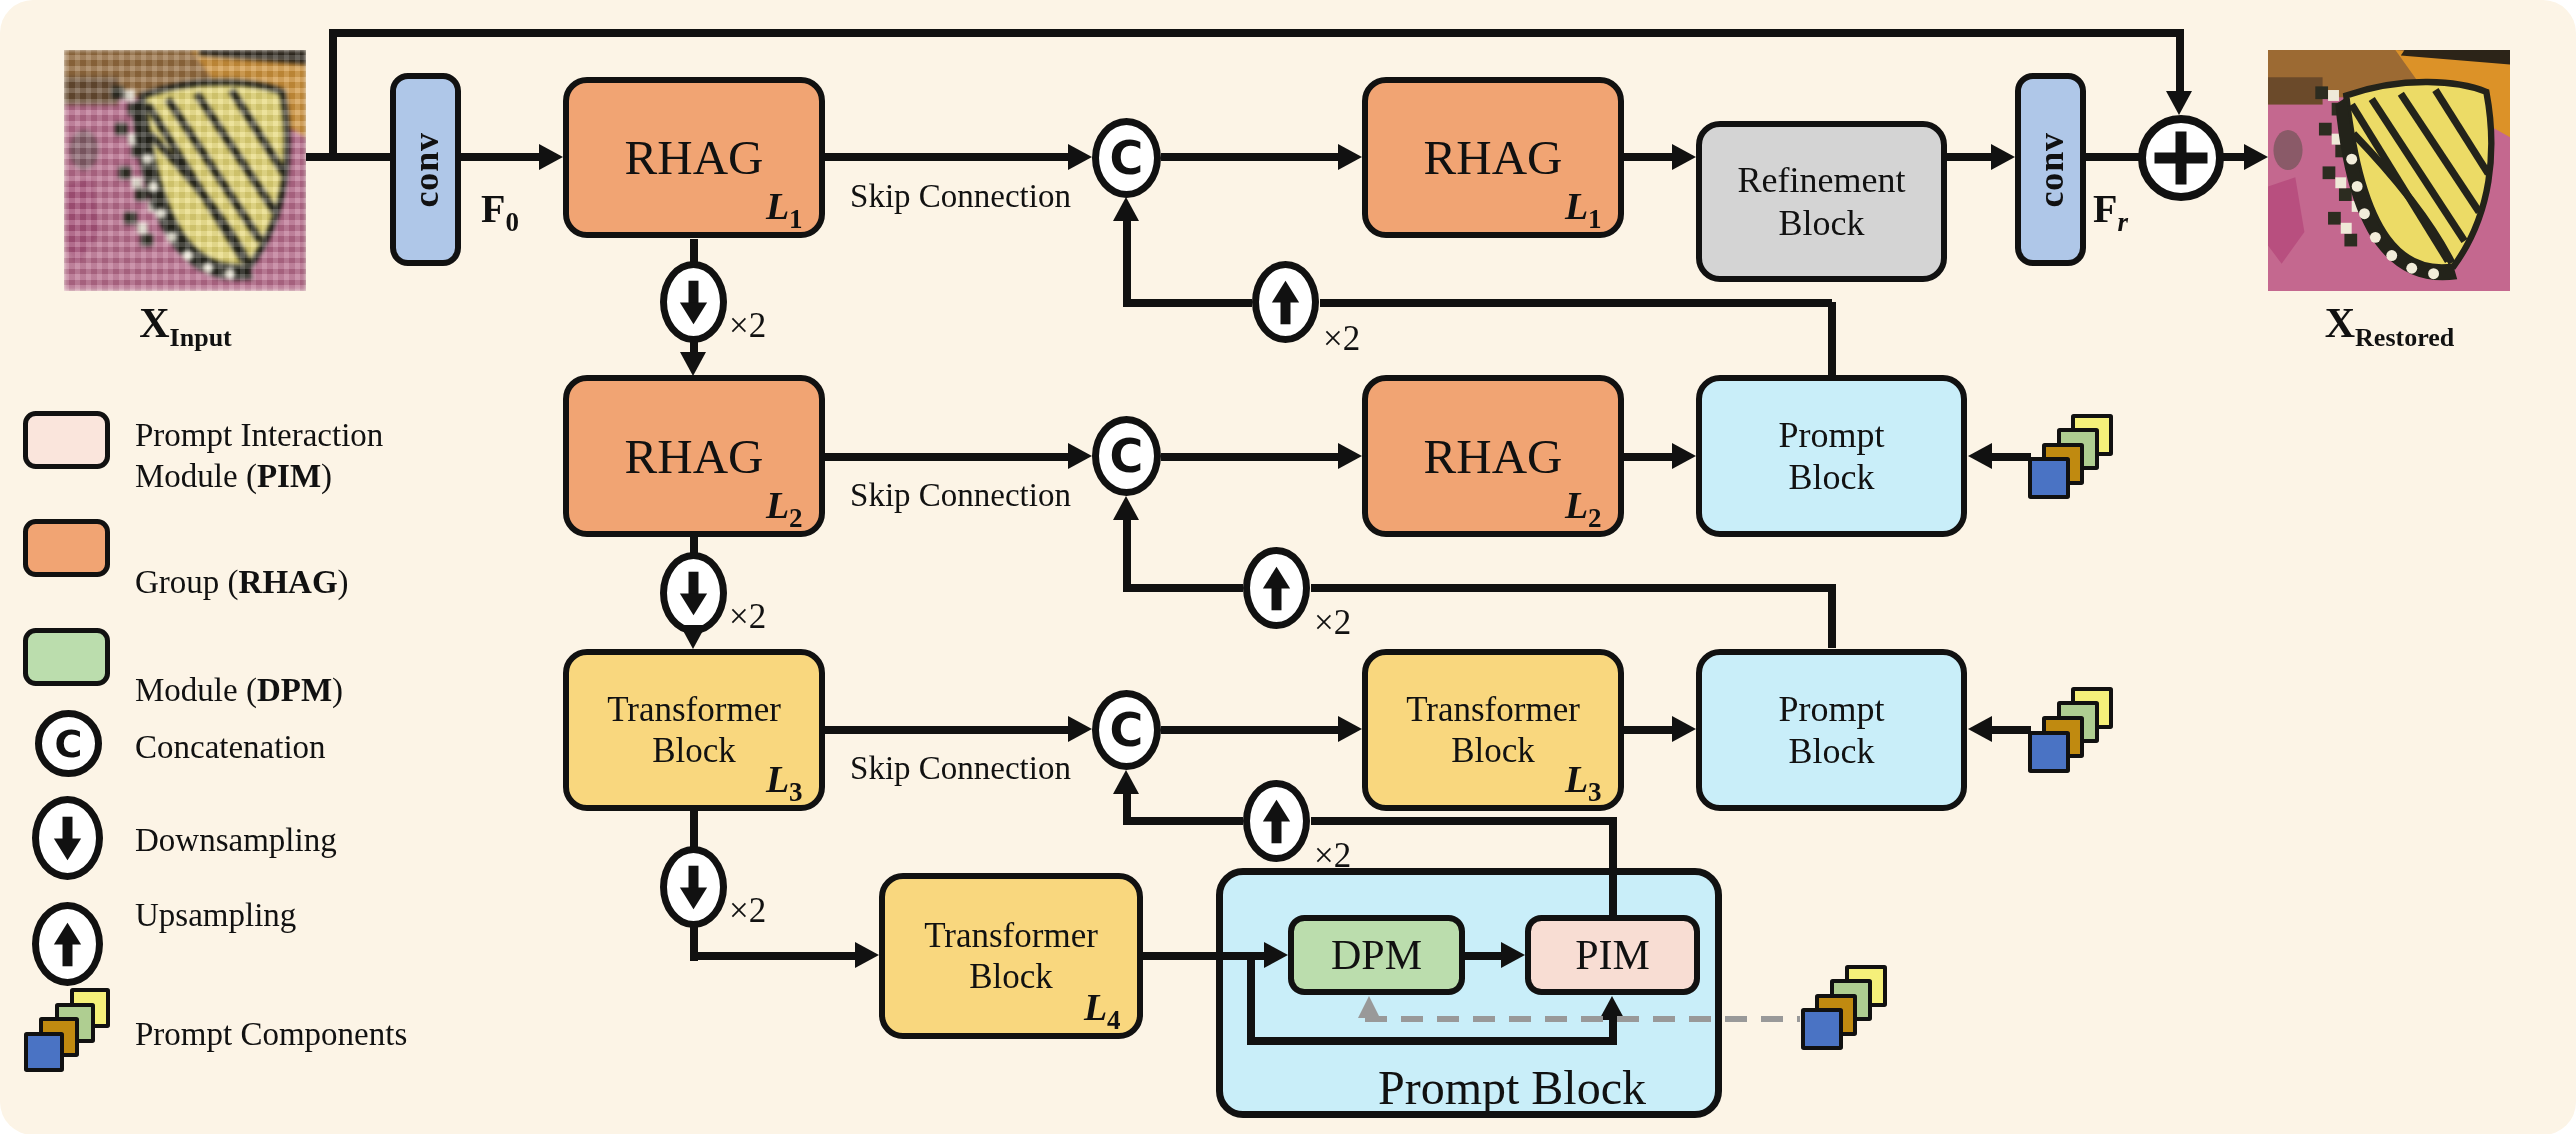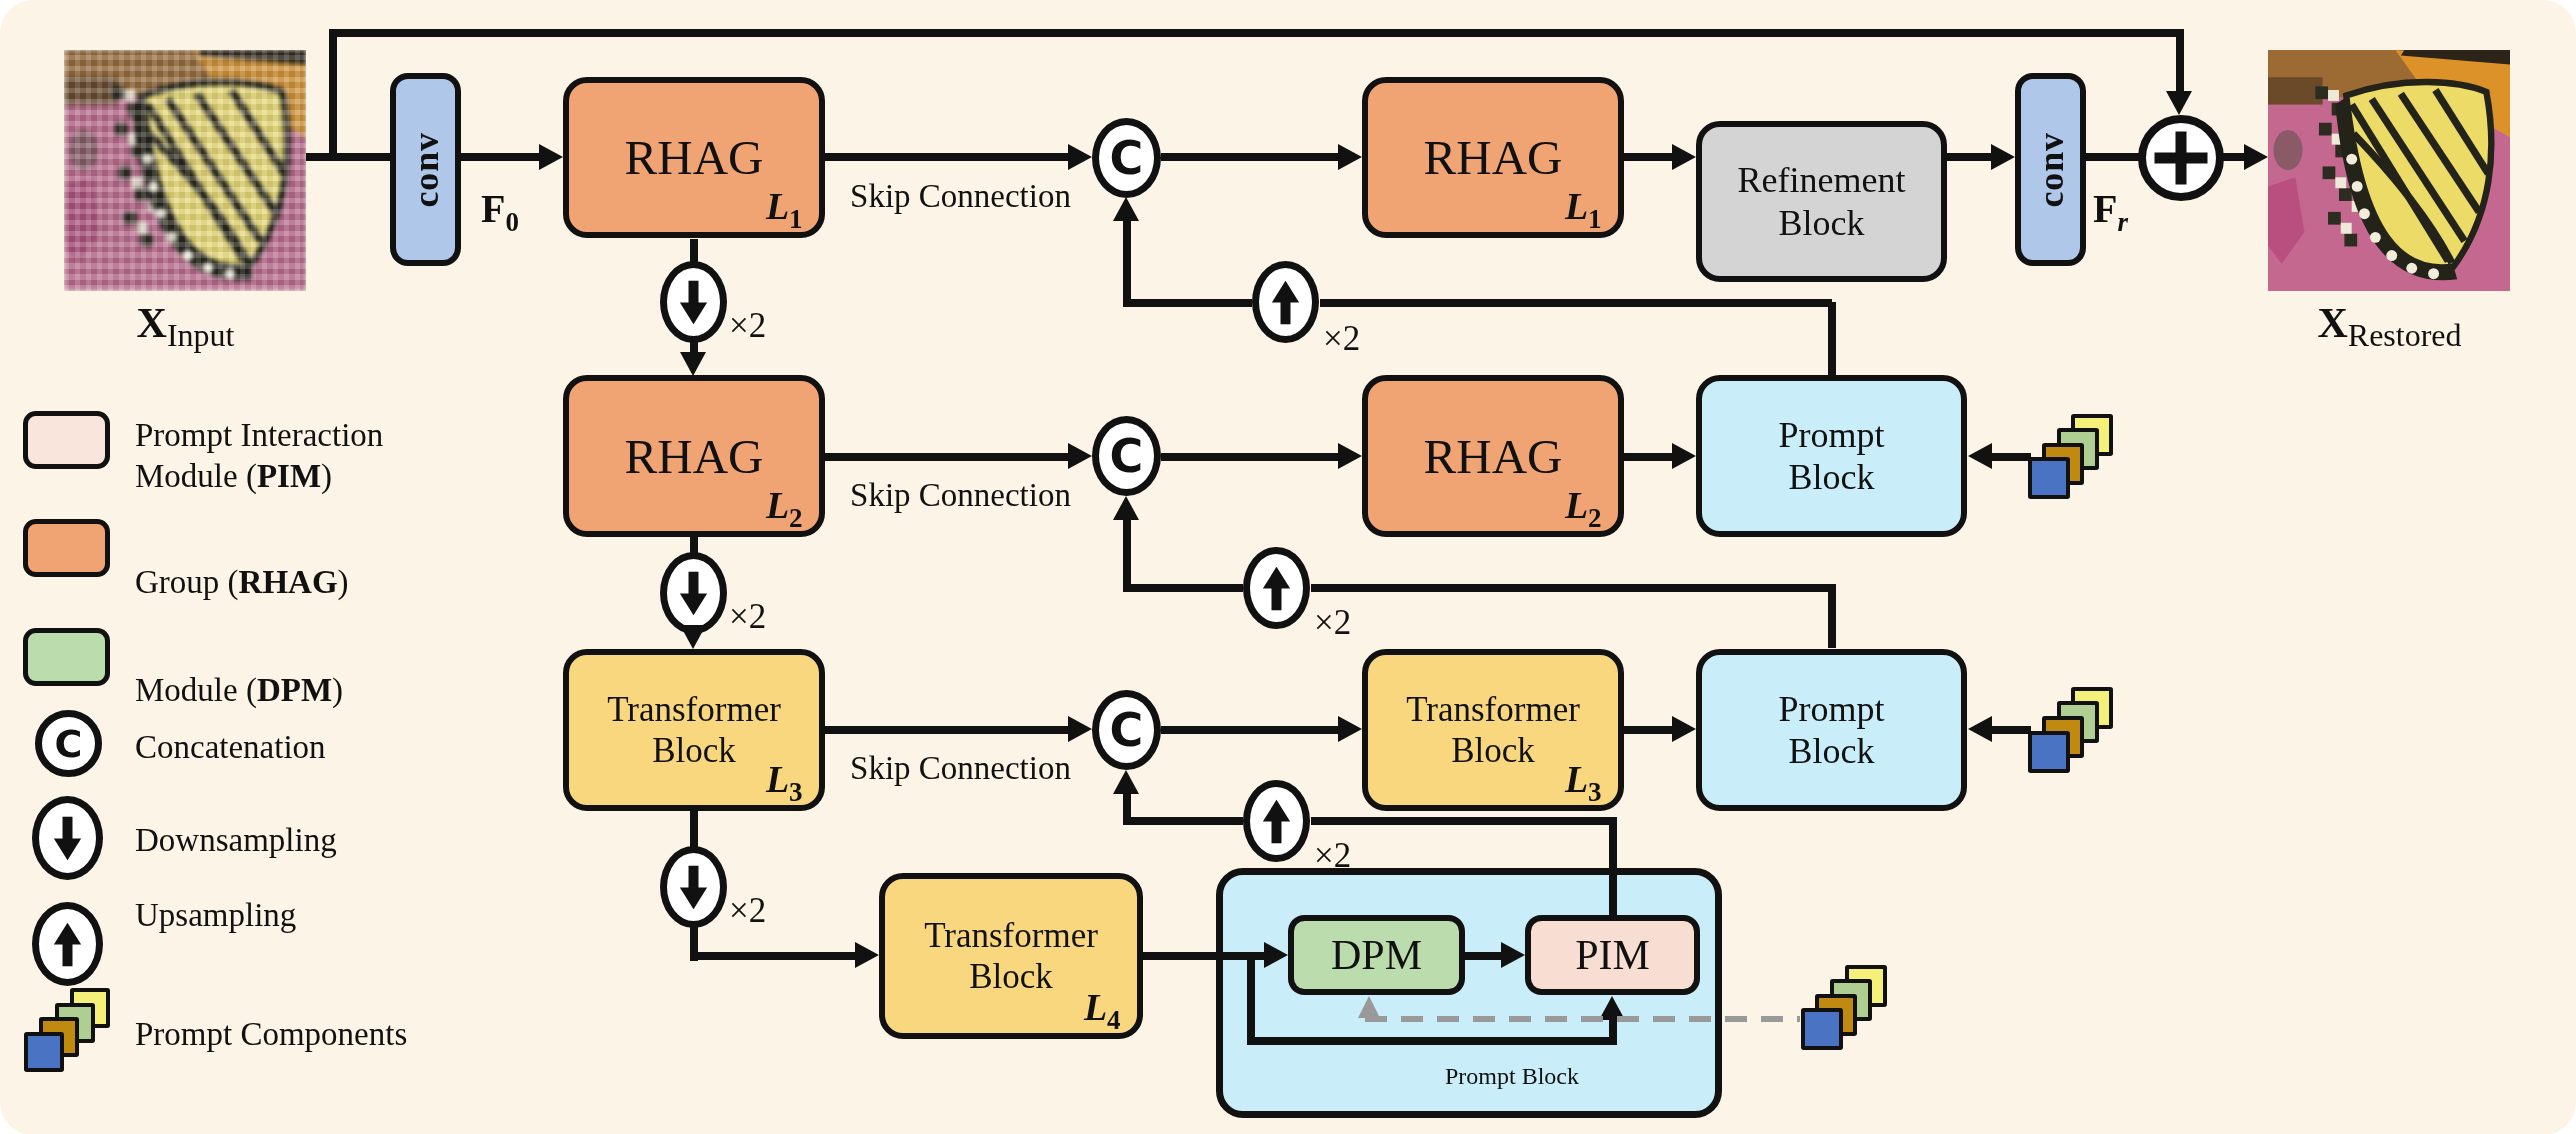--- a/index.html
+++ b/index.html
@@ -38,21 +38,21 @@
   .cglyph{font-family:"DejaVu Sans", sans-serif;font-weight:800;font-size:46px;line-height:1;}
   .pluscirc{position:absolute;border:8.2px solid #111;border-radius:50%;background:#fff;box-sizing:border-box;}
   .pluscirc .pbar-h{position:absolute;left:50%;top:50%;width:53px;height:11px;background:#111;transform:translate(-50%,-50%);}
   .pluscirc .pbar-v{position:absolute;left:50%;top:50%;width:11px;height:53px;background:#111;transform:translate(-50%,-50%);}
 
   .x2{position:absolute;font-size:35px;line-height:1;}
   .skiplbl{position:absolute;font-size:33px;line-height:1;text-align:center;}
   .flbl{position:absolute;font-size:40px;font-weight:bold;line-height:1;}
   .flbl sub{font-size:27px;line-height:0;}
   .xlbl{position:absolute;font-size:42px;font-weight:bold;line-height:1;text-align:center;}
-  .xlbl sub{font-size:32px;line-height:0;font-weight:normal;}
+  .xlbl sub{font-size:26px;line-height:0;font-weight:bold;}
 
   .sq{position:absolute;width:42px;height:42px;border:4.6px solid #111;border-radius:2.7px;box-sizing:border-box;}
   .sq.y{background:var(--square_yellow);}
   .sq.g{background:var(--square_green);}
   .sq.o{background:var(--square_gold);}
   .sq.b{background:var(--square_blue);}
 
   .legend-swatch{position:absolute;left:23px;width:87px;height:58px;border:5.5px solid #111;border-radius:12.8px;box-sizing:border-box;}
   .legend-text{position:absolute;left:135px;font-size:33px;line-height:1.25;}
   .imgbox{position:absolute;width:242px;height:241px;overflow:hidden;}
@@ -351,21 +351,21 @@
   <div class="hline" style="left:690px;top:952px;width:169px"></div>
   <div class="arr-r" style="left:855px;top:942px"></div>
 
   <div class="block transformer" style="left:879px;top:873px;width:264px;height:166px">
     <span class="two" style="font-size:35px"><span>Transformer</span><br>
     <span>Block</span></span>
     <span class="lvl"><span>L</span><sub>4</sub></span>
   </div>
 
   <div class="container4" style="left:1216px;top:868px;width:506px;height:250px"></div>
-  <div class="skiplbl" style="left:1216px;top:1064px;width:592px;font-size:24px">Prompt Block</div>
+  <div class="skiplbl" style="left:1216px;top:1064px;width:592px;font-size:48px">Prompt Block</div>
 
   <div class="hline" style="left:1143px;top:952px;width:121px"></div>
   <div class="arr-r" style="left:1264px;top:942px"></div>
 
   <div class="vline" style="left:1247px;top:956px;height:88px"></div>
   <div class="hline" style="left:1247px;top:1037px;width:370px"></div>
   <div class="vline" style="left:1609px;top:1017px;height:27px"></div>
   <div class="arr-u" style="left:1599px;top:996px"></div>
 
   <div class="block dpmb" style="left:1288px;top:915px;width:177px;height:80px;border-width:6.4px">

